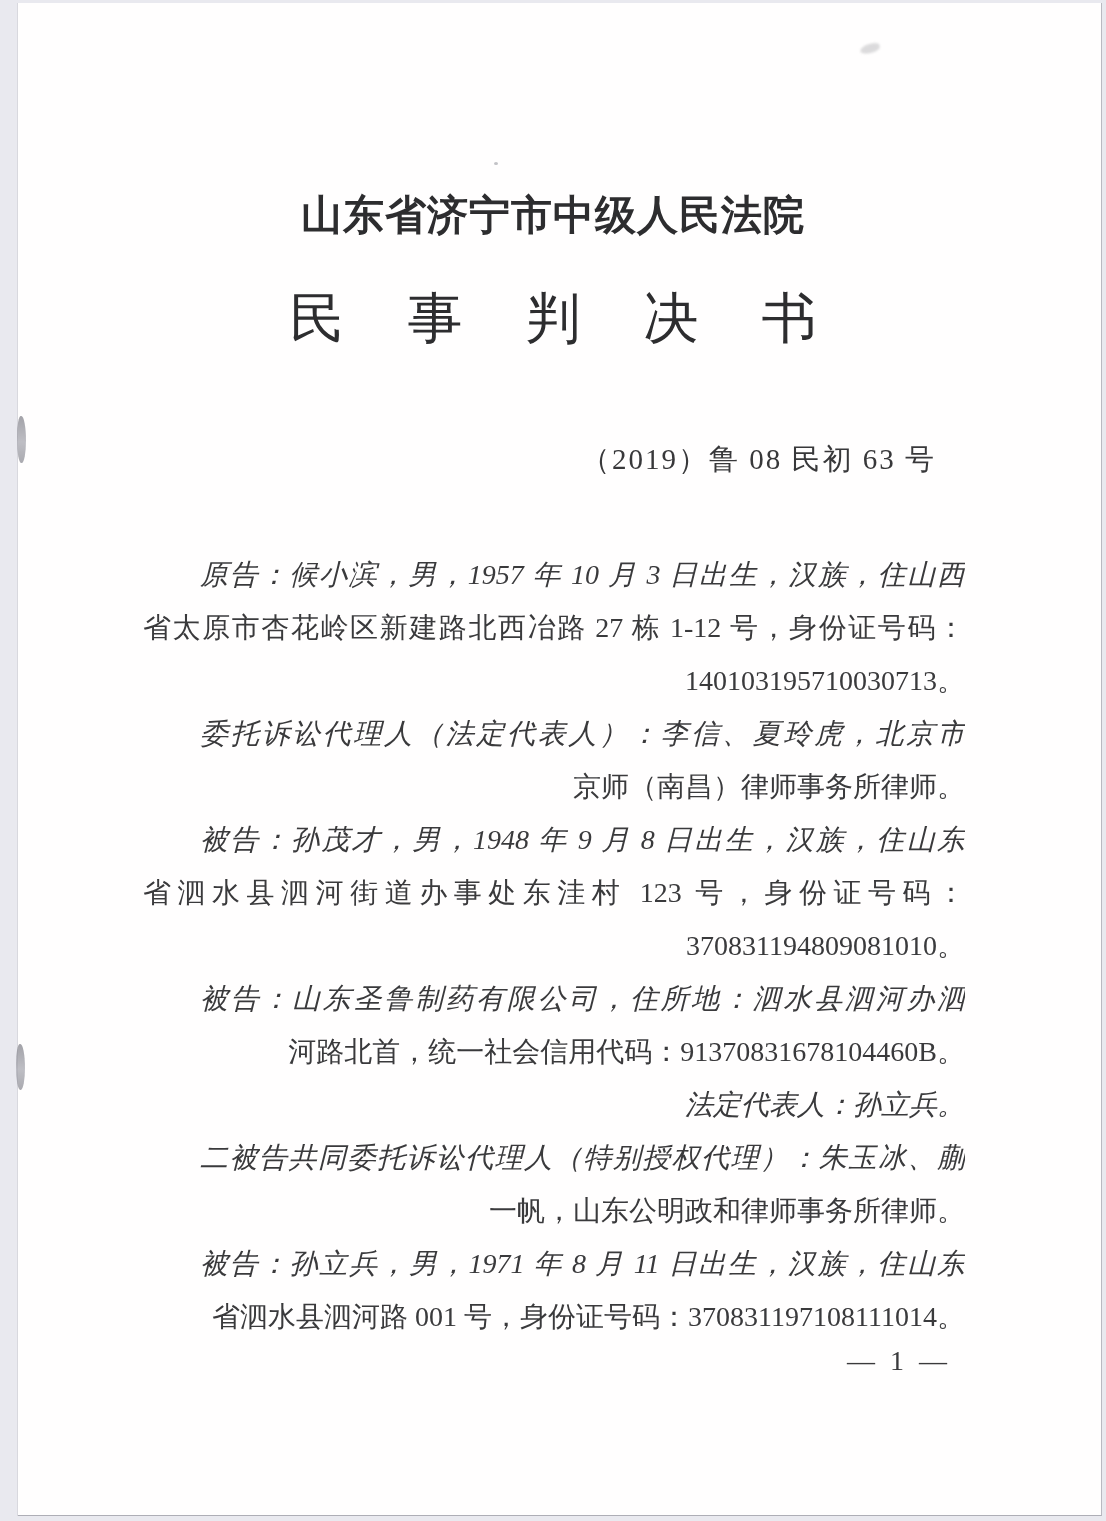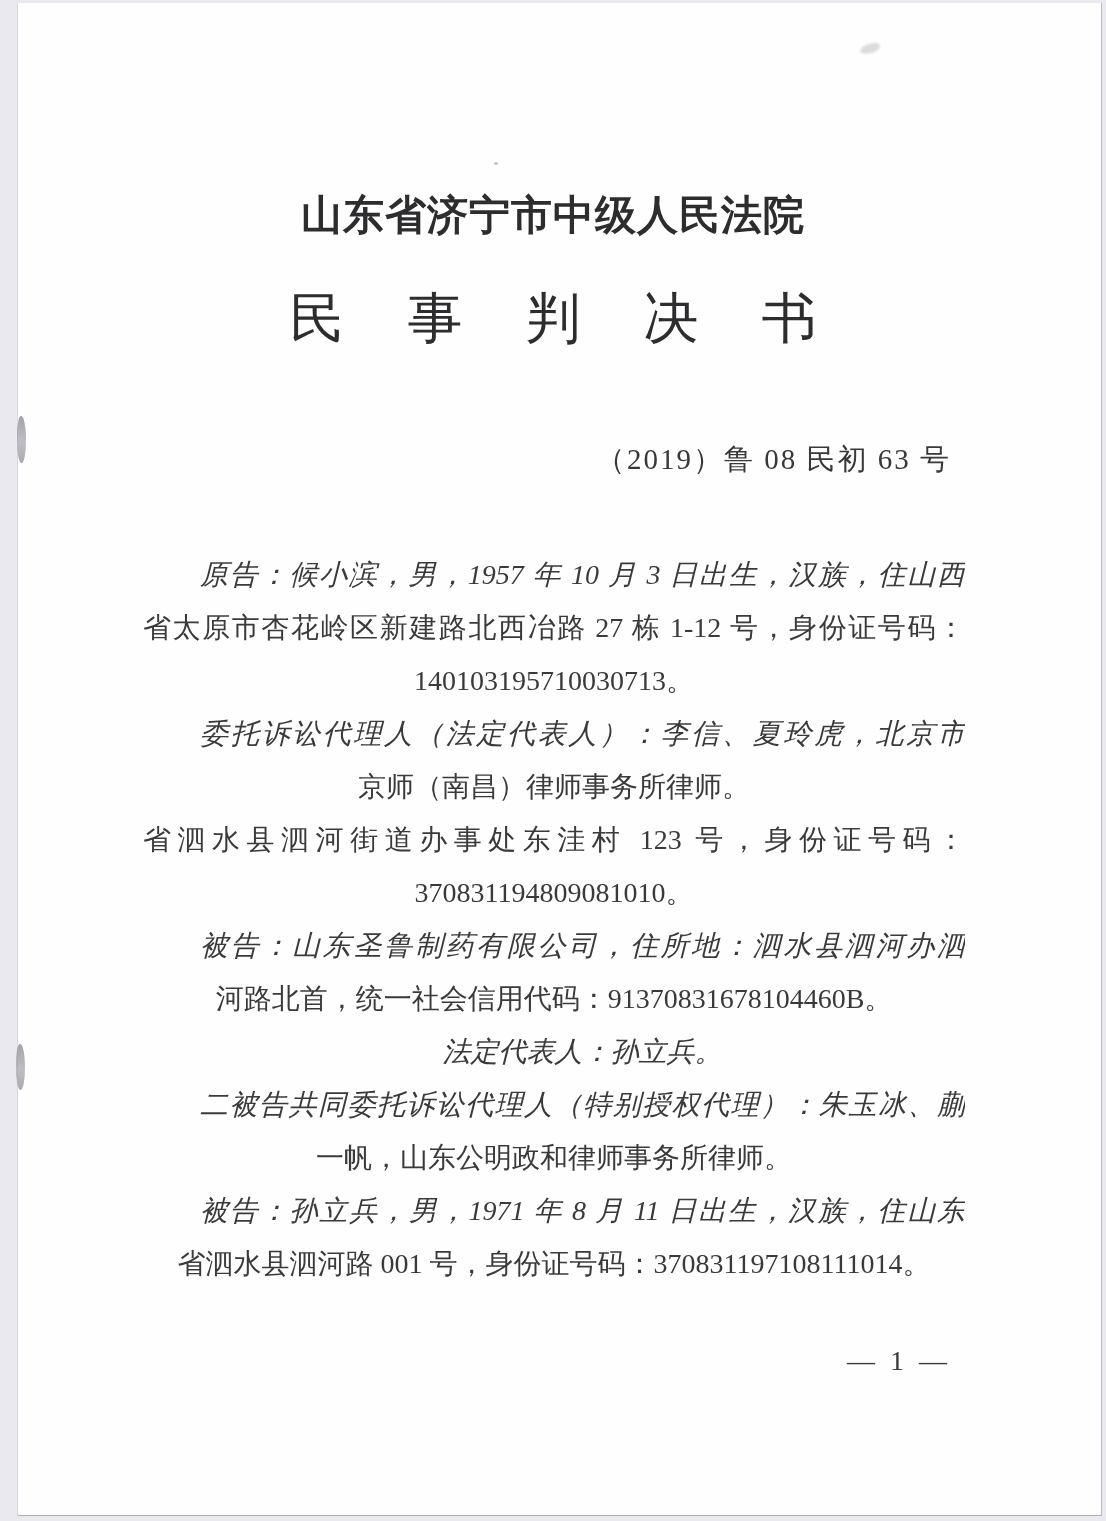--- a/index.html
+++ b/index.html
@@ -85,42 +85,42 @@
     color: #2d2d2f;
     white-space: nowrap;
   }
   #doc-type .spread {
     letter-spacing: 63px;
     margin-right: -63px;
   }
   #case-number {
     position: absolute;
     top: 440px;
-    left: 149px;
+    left: 134px;
     width: 822px;
     box-sizing: border-box;
     padding-right: 20px;
     text-align: right;
     font-size: 29px;
     color: #38383a;
     letter-spacing: 2px;
   }
   #body-text {
     position: absolute;
     top: 548px;
     left: 143px;
     width: 822px;
     font-size: 28px;
     color: #3a3a3c;
   }
   .body-line {
     height: 53px;
     line-height: 53px;
     overflow: hidden;
-    text-align: center;
+    text-align: right;
   }
   .body-line.justify {
     text-align: justify;
     text-align-last: justify;
   }
   .body-line.indent {
     text-indent: 57px;
     font-style: italic;
   }
   #page-number {
@@ -155,20 +155,21 @@
   </div>
 
   <div id="case-number">（2019）鲁 08 民初 63 号</div>
 
   <div id="body-text">
     <div class="body-line indent justify">原告：候小滨，男，1957 年 10 月 3 日出生，汉族，住山西</div>
     <div class="body-line justify">省太原市杏花岭区新建路北西冶路 27 栋 1-12 号，身份证号码：</div>
     <div class="body-line">140103195710030713。</div>
     <div class="body-line indent justify">委托诉讼代理人（法定代表人）：李信、夏玲虎，北京市</div>
     <div class="body-line">京师（南昌）律师事务所律师。</div>
+    <div class="body-line indent justify">被告：孙茂才，男，1948 年 9 月 8 日出生，汉族，住山东</div>
     <div class="body-line justify">省泗水县泗河街道办事处东洼村 123 号，身份证号码：</div>
     <div class="body-line">370831194809081010。</div>
     <div class="body-line indent justify">被告：山东圣鲁制药有限公司，住所地：泗水县泗河办泗</div>
     <div class="body-line">河路北首，统一社会信用代码：91370831678104460B。</div>
     <div class="body-line indent">法定代表人：孙立兵。</div>
     <div class="body-line indent justify">二被告共同委托诉讼代理人（特别授权代理）：朱玉冰、蒯</div>
     <div class="body-line">一帆，山东公明政和律师事务所律师。</div>
     <div class="body-line indent justify">被告：孙立兵，男，1971 年 8 月 11 日出生，汉族，住山东</div>
     <div class="body-line">省泗水县泗河路 001 号，身份证号码：370831197108111014。</div>
   </div>

